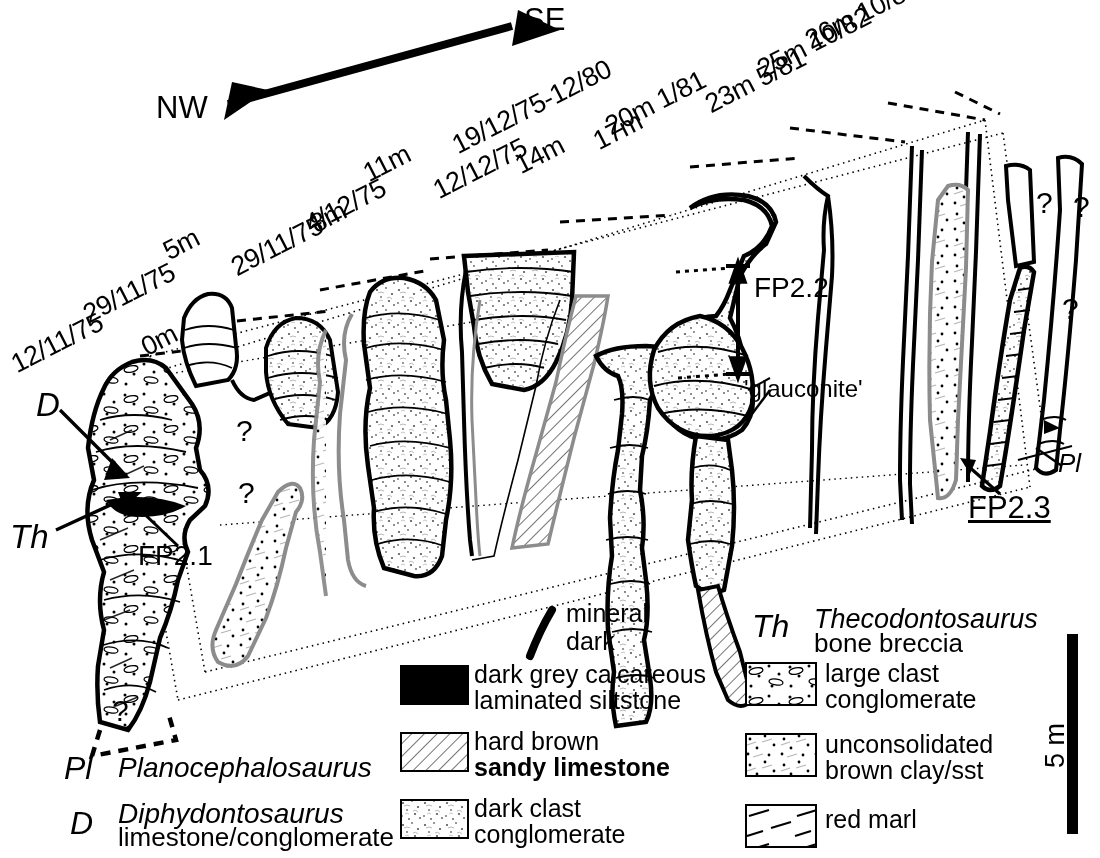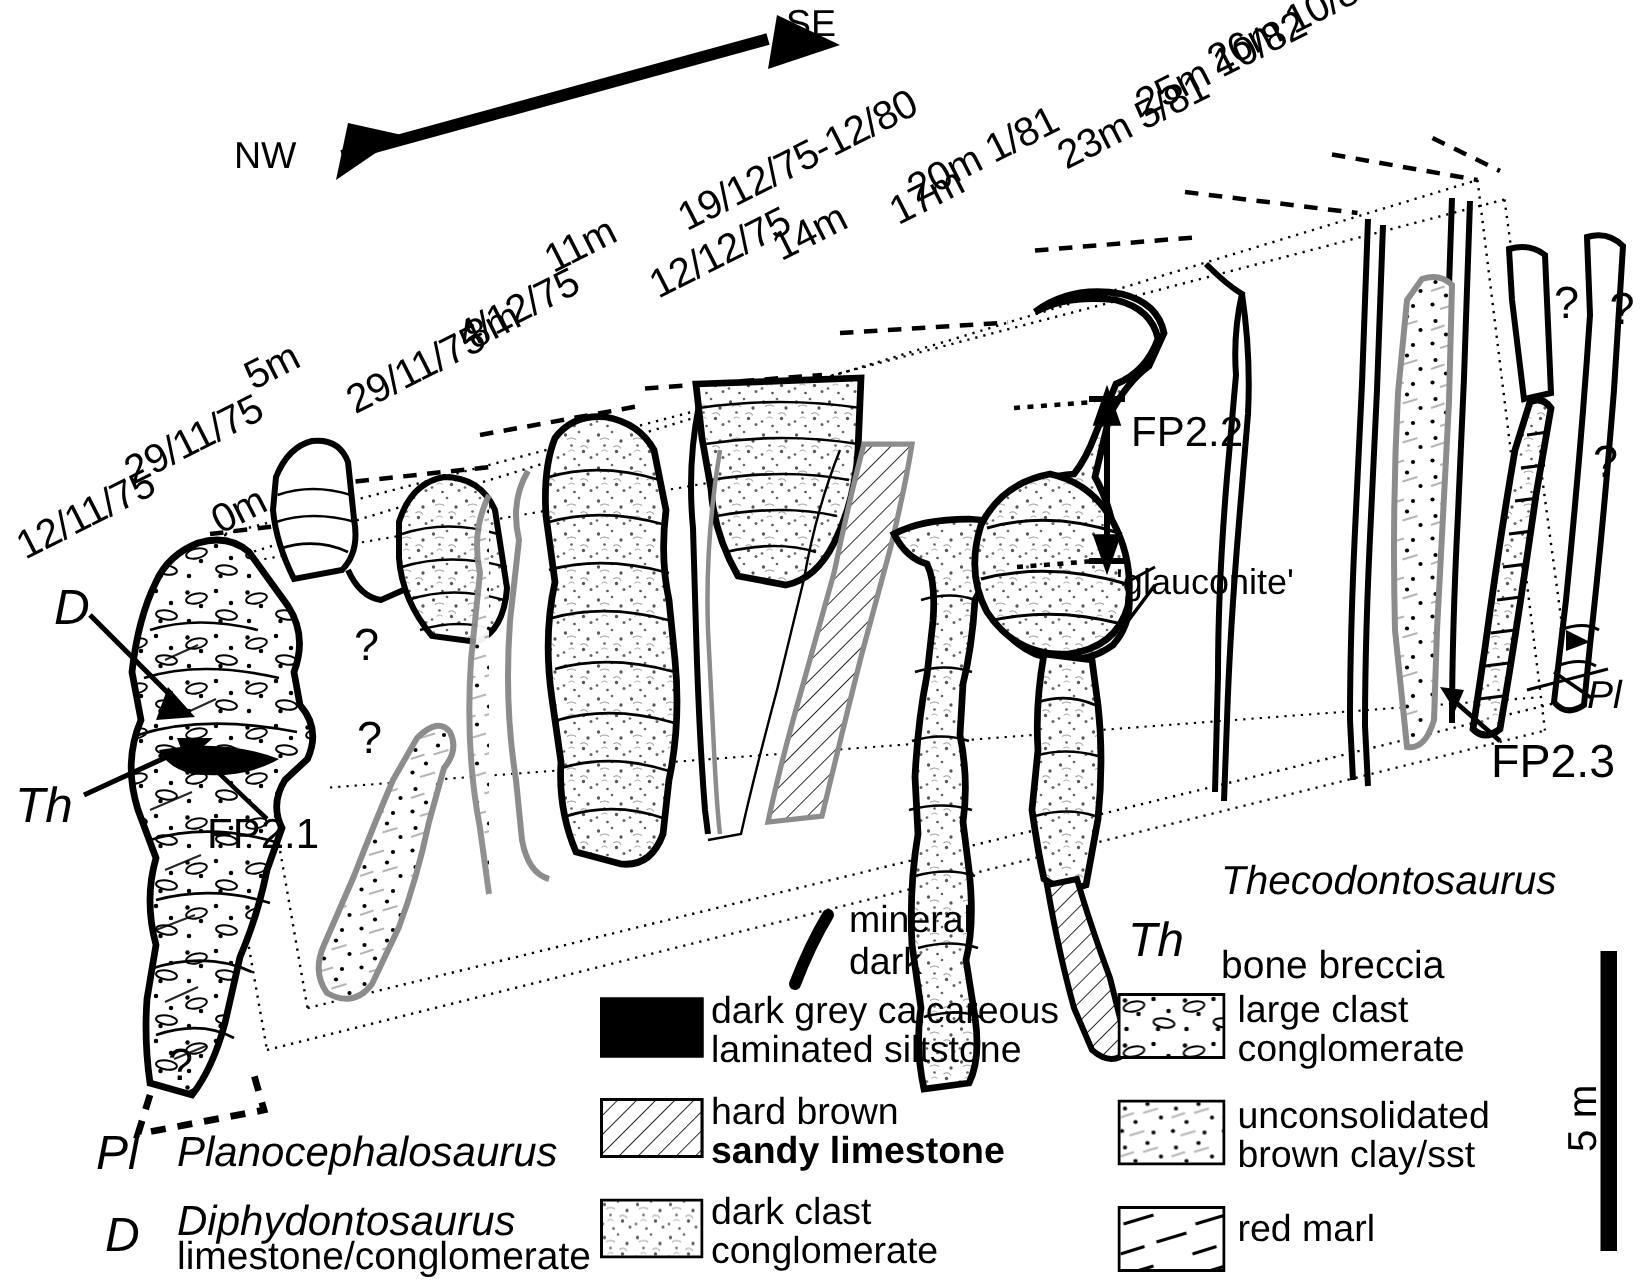--- a/index.html
+++ b/index.html
@@ -1,21 +1,21 @@
 <!DOCTYPE html>
 <html><head>
 <meta charset="utf-8">
 <style>
   html,body{margin:0;padding:0;background:#ffffff;}
   body{width:1100px;height:858px;overflow:hidden;font-family:"Liberation Sans",sans-serif;color:#000;}
   #stage{position:relative;width:1100px;height:858px;background:#fff;}
   #stage svg{position:absolute;left:0;top:0;}
   .lbl{position:absolute;white-space:nowrap;font-family:"Liberation Sans",sans-serif;color:#000;}
   .rot{transform-origin:0 0;}
-  .compass{font-size:25px;font-weight:400;}
+  .compass{font-size:31px;font-weight:400;}
   .datelbl{font-size:27px;letter-spacing:-0.5px;}
   .fpl{font-size:28px;text-align:right;}
   .fpl-s{font-size:24px;}
   .ital{font-style:italic;font-size:29px;}
   .q{font-size:30px;font-family:"Liberation Sans",sans-serif;}
   .legtext{font-size:25px;line-height:26px;}
   .legsym{position:absolute;box-sizing:border-box;border:2px solid #000;background:#fff;}
   .scalelbl{position:absolute;font-size:27px;transform-origin:0 0;transform:rotate(-90deg);}
 </style>
 </head>
@@ -351,40 +351,40 @@
   <div class="lbl datelbl rot" style="left:752px;top:57px;transform:rotate(-27deg);">25m 10/82</div>
   <div class="lbl datelbl rot" style="left:800px;top:28px;transform:rotate(-27deg);">26m 10/82</div>
 
   <div class="lbl compass" style="left:524px;top:2px;">SE</div>
   <div class="lbl compass" style="left:156px;top:90px;">NW</div>
 
   <div class="lbl ital" style="left:36px;top:386px;font-size:33px;">D</div>
   <div class="lbl ital" style="left:10px;top:518px;font-size:33px;">Th</div>
   <div class="lbl fpl" style="left:138px;top:540px;">FP2.1</div>
   <div class="lbl fpl" style="left:754px;top:272px;">FP2.2</div>
-  <div class="lbl fpl" style="left:994px;top:490px;font-size:31px;">FP2.3</div>
+  <div class="lbl fpl" style="left:968px;top:490px;font-size:31px;text-decoration:underline;">FP2.3</div>
   <div class="lbl fpl-s" style="left:744px;top:375px;">'glauconite'</div>
   <div class="lbl ital" style="left:1058px;top:448px;font-size:26px;">Pl</div>
 
   <div class="lbl q" style="left:236px;top:414px;">?</div>
   <div class="lbl q" style="left:238px;top:476px;">?</div>
   <div class="lbl q" style="left:112px;top:694px;">?</div>
   <div class="lbl q" style="left:1036px;top:186px;">?</div>
   <div class="lbl q" style="left:1073px;top:190px;">?</div>
   <div class="lbl q" style="left:1062px;top:292px;">?</div>
 
   <div class="lbl ital" style="left:64px;top:750px;font-size:32px;">Pl</div>
   <div class="lbl ital" style="left:118px;top:752px;font-size:28px;">Planocephalosaurus</div>
 
   <div class="lbl ital" style="left:70px;top:805px;font-size:32px;">D</div>
   <div class="lbl ital" style="left:118px;top:798px;font-size:28px;">Diphydontosaurus</div>
   <div class="lbl legtext" style="left:118px;top:824px;font-size:26px;">limestone/conglomerate</div>
 
   <div class="lbl ital" style="left:752px;top:608px;font-size:32px;">Th</div>
-  <div class="lbl ital" style="left:814px;top:572px;font-size:27px;">Thecodontosaurus</div>
+  <div class="lbl ital" style="left:814px;top:604px;font-size:27px;">Thecodontosaurus</div>
   <div class="lbl legtext" style="left:814px;top:630px;font-size:26px;font-style:normal;">bone breccia</div>
 
   <div class="lbl legtext" style="left:566px;top:600px;">mineral</div>
   <div class="lbl legtext" style="left:566px;top:628px;">dark</div>
 
   <div class="legsym" style="left:400px;top:665px;width:69px;height:40px;background:#000;"></div>
   <div class="lbl legtext" style="left:474px;top:661px;">dark grey calcareous</div>
   <div class="lbl legtext" style="left:474px;top:687px;">laminated siltstone</div>
 
   <div class="legsym" style="left:400px;top:732px;width:69px;height:40px;background:url(#pat-hatch);"></div>

